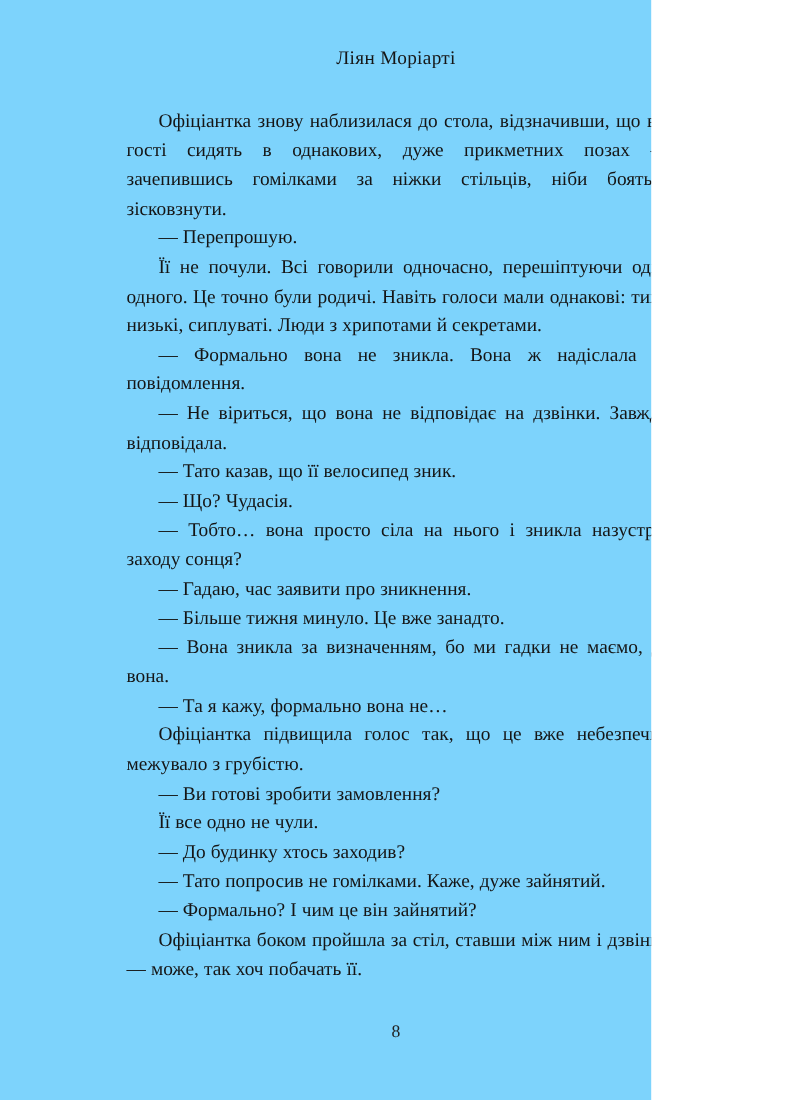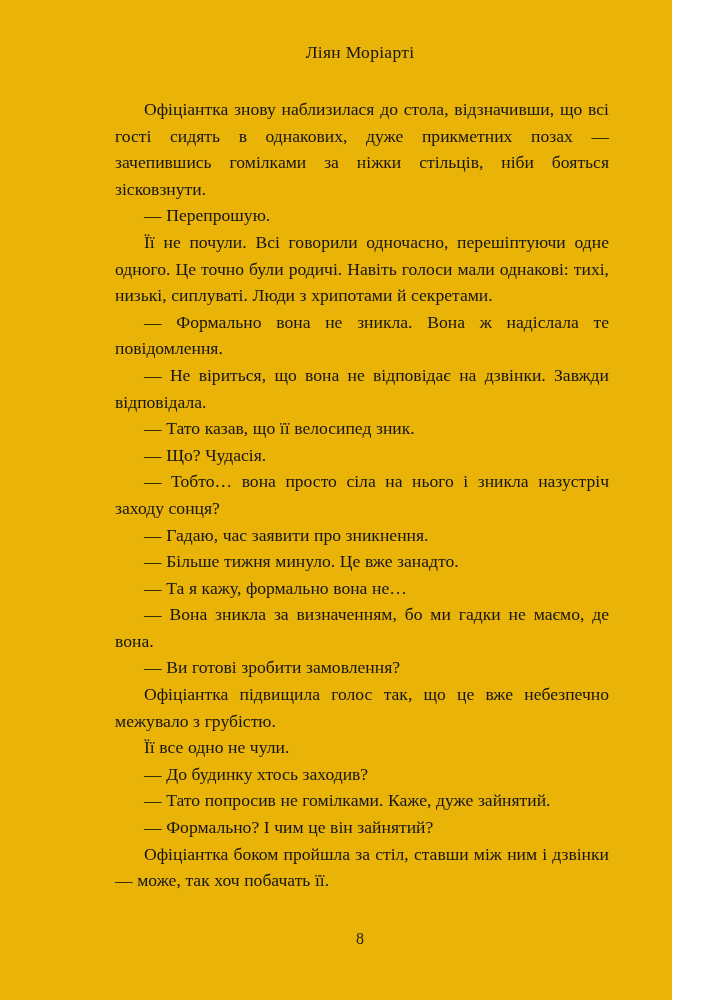--- a/index.html
+++ b/index.html
@@ -2,23 +2,23 @@
 <html><head>
 <meta charset="utf-8">
 <style>
   html, body {
     margin: 0;
     padding: 0;
     background: #ffffff;
   }
   .page {
     position: relative;
-    width: 672px;
+    width: 592px;
     height: 1000px;
-    background: #eab308;
+    background: #7dd3fc;
     overflow: hidden;
     font-family: "Liberation Serif", "DejaVu Serif", serif;
     color: #1a1a1a;
   }
   .running-head {
     position: absolute;
     top: 42px;
     left: 0;
     width: 720px;
     text-align: center;
@@ -68,24 +68,24 @@
     <p class="last-line-left">Офіціантка знову наблизилася до стола, відзначивши, що всі гості сидять в однакових, дуже прикметних позах — зачепившись гомілками за ніжки стільців, ніби бояться зісковзнути.</p>
     <p class="last-line-left">— Перепрошую.</p>
     <p class="last-line-left">Її не почули. Всі говорили одночасно, перешіптуючи одне одного. Це точно були родичі. Навіть голоси мали однакові: тихі, низькі, сиплуваті. Люди з хрипотами й секретами.</p>
     <p class="last-line-left">— Формально вона не зникла. Вона ж надіслала те повідомлення.</p>
     <p class="last-line-left">— Не віриться, що вона не відповідає на дзвінки. Завжди відповідала.</p>
     <p class="last-line-left">— Тато казав, що її велосипед зник.</p>
     <p class="last-line-left">— Що? Чудасія.</p>
     <p class="last-line-left">— Тобто… вона просто сіла на нього і зникла назустріч заходу сонця?</p>
     <p class="last-line-left">— Гадаю, час заявити про зникнення.</p>
     <p class="last-line-left">— Більше тижня минуло. Це вже занадто.</p>
+    <p class="last-line-left">— Вона зникла за визначенням, бо ми гадки не маємо, де вона.</p>
     <p class="last-line-left">— Та я кажу, формально вона не…</p>
-    <p class="last-line-left">— Вона зникла за визначенням, бо ми гадки не маємо, де вона.</p>
+    <p class="last-line-left">Офіціантка підвищила голос так, що це вже небезпечно межувало з грубістю.</p>
     <p class="last-line-left">— Ви готові зробити замовлення?</p>
-    <p class="last-line-left">Офіціантка підвищила голос так, що це вже небезпечно межувало з грубістю.</p>
     <p class="last-line-left">Її все одно не чули.</p>
     <p class="last-line-left">— До будинку хтось заходив?</p>
     <p class="last-line-left">— Тато попросив не гомілками. Каже, дуже зайнятий.</p>
     <p class="last-line-left">— Формально? І чим це він зайнятий?</p>
     <p class="last-line-left">Офіціантка боком пройшла за стіл, ставши між ним і дзвінки — може, так хоч побачать її.</p>
   </div>
 
   <div class="folio">8</div>
 
 </div>

